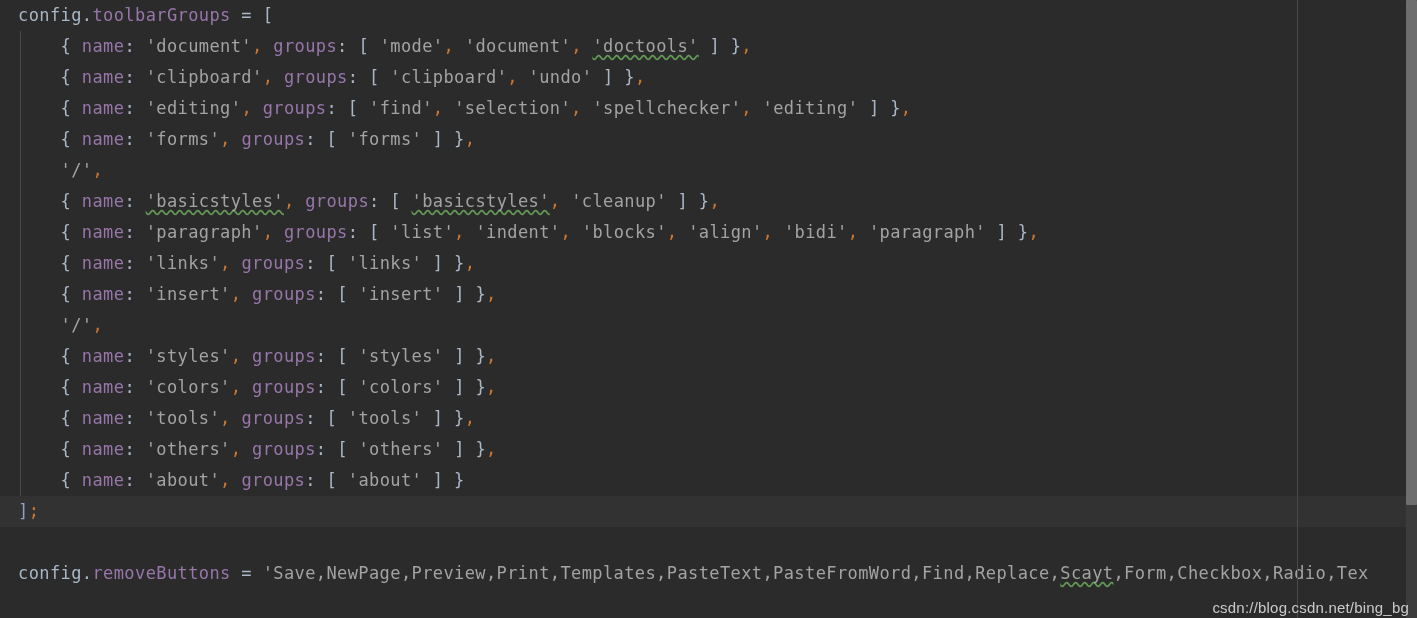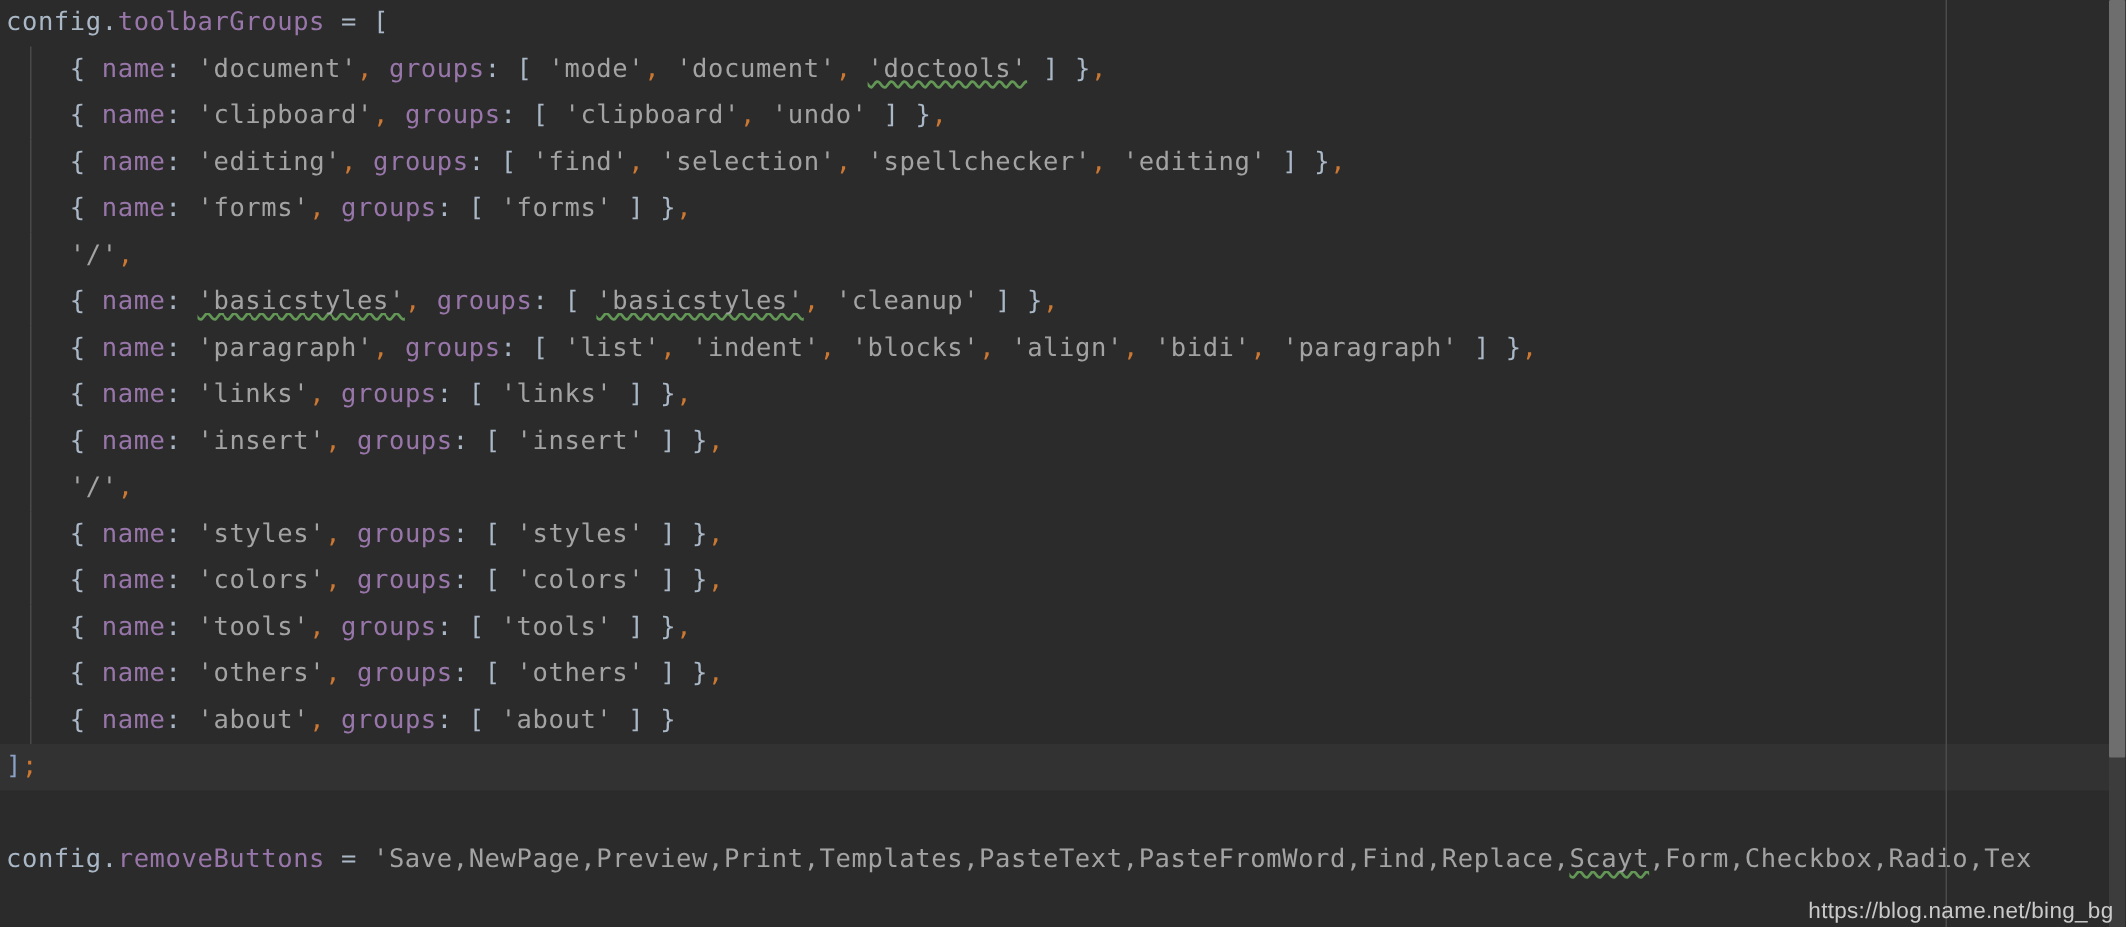--- a/index.html
+++ b/index.html
@@ -20,21 +20,21 @@
     width:1417px; height:618px;
     font-size:17px;
     line-height:31px;
     letter-spacing:0.4px;
     white-space:pre;
     overflow:hidden;
   }
   .line {
     position:relative;
     height:31px;
-    padding-left:4px;
+    padding-left:18px;
     white-space:pre;
   }
   .line .txt { display:inline-block; }
   
   .line.current { background:#323232; }
   
   .indent-guide {
     position:absolute;
     left:20px;
     width:1px;
@@ -94,15 +94,15 @@
 <div id="editor">
 
   <div class="code-area" id="code-area"><div class="line"><span class="txt t-plain">config</span><span class="txt t-punc">.</span><span class="txt t-prop">toolbarGroups</span><span class="txt t-op"> = </span><span class="txt t-bracket">[</span></div><div class="line"><div class="indent-guide" style="top: 0px; height: 31px;"></div><span class="txt t-plain">    </span><span class="txt t-bracket">{ </span><span class="txt t-prop">name</span><span class="txt t-punc">: </span><span class="txt t-str">'document'</span><span class="txt t-comma">,</span><span class="txt t-plain"> </span><span class="txt t-prop">groups</span><span class="txt t-punc">: </span><span class="txt t-bracket">[ </span><span class="txt t-str">'mode'</span><span class="txt t-comma">,</span><span class="txt t-plain"> </span><span class="txt t-str">'document'</span><span class="txt t-comma">,</span><span class="txt t-plain"> </span><span class="txt t-str spell">'doctools'</span><span class="txt t-bracket"> ] }</span><span class="txt t-comma">,</span></div><div class="line"><div class="indent-guide" style="top: 0px; height: 31px;"></div><span class="txt t-plain">    </span><span class="txt t-bracket">{ </span><span class="txt t-prop">name</span><span class="txt t-punc">: </span><span class="txt t-str">'clipboard'</span><span class="txt t-comma">,</span><span class="txt t-plain"> </span><span class="txt t-prop">groups</span><span class="txt t-punc">: </span><span class="txt t-bracket">[ </span><span class="txt t-str">'clipboard'</span><span class="txt t-comma">,</span><span class="txt t-plain"> </span><span class="txt t-str">'undo'</span><span class="txt t-bracket"> ] }</span><span class="txt t-comma">,</span></div><div class="line"><div class="indent-guide" style="top: 0px; height: 31px;"></div><span class="txt t-plain">    </span><span class="txt t-bracket">{ </span><span class="txt t-prop">name</span><span class="txt t-punc">: </span><span class="txt t-str">'editing'</span><span class="txt t-comma">,</span><span class="txt t-plain"> </span><span class="txt t-prop">groups</span><span class="txt t-punc">: </span><span class="txt t-bracket">[ </span><span class="txt t-str">'find'</span><span class="txt t-comma">,</span><span class="txt t-plain"> </span><span class="txt t-str">'selection'</span><span class="txt t-comma">,</span><span class="txt t-plain"> </span><span class="txt t-str">'spellchecker'</span><span class="txt t-comma">,</span><span class="txt t-plain"> </span><span class="txt t-str">'editing'</span><span class="txt t-bracket"> ] }</span><span class="txt t-comma">,</span></div><div class="line"><div class="indent-guide" style="top: 0px; height: 31px;"></div><span class="txt t-plain">    </span><span class="txt t-bracket">{ </span><span class="txt t-prop">name</span><span class="txt t-punc">: </span><span class="txt t-str">'forms'</span><span class="txt t-comma">,</span><span class="txt t-plain"> </span><span class="txt t-prop">groups</span><span class="txt t-punc">: </span><span class="txt t-bracket">[ </span><span class="txt t-str">'forms'</span><span class="txt t-bracket"> ] }</span><span class="txt t-comma">,</span></div><div class="line"><div class="indent-guide" style="top: 0px; height: 31px;"></div><span class="txt t-plain">    </span><span class="txt t-str">'/'</span><span class="txt t-comma">,</span></div><div class="line"><div class="indent-guide" style="top: 0px; height: 31px;"></div><span class="txt t-plain">    </span><span class="txt t-bracket">{ </span><span class="txt t-prop">name</span><span class="txt t-punc">: </span><span class="txt t-str spell">'basicstyles'</span><span class="txt t-comma">,</span><span class="txt t-plain"> </span><span class="txt t-prop">groups</span><span class="txt t-punc">: </span><span class="txt t-bracket">[ </span><span class="txt t-str spell">'basicstyles'</span><span class="txt t-comma">,</span><span class="txt t-plain"> </span><span class="txt t-str">'cleanup'</span><span class="txt t-bracket"> ] }</span><span class="txt t-comma">,</span></div><div class="line"><div class="indent-guide" style="top: 0px; height: 31px;"></div><span class="txt t-plain">    </span><span class="txt t-bracket">{ </span><span class="txt t-prop">name</span><span class="txt t-punc">: </span><span class="txt t-str">'paragraph'</span><span class="txt t-comma">,</span><span class="txt t-plain"> </span><span class="txt t-prop">groups</span><span class="txt t-punc">: </span><span class="txt t-bracket">[ </span><span class="txt t-str">'list'</span><span class="txt t-comma">,</span><span class="txt t-plain"> </span><span class="txt t-str">'indent'</span><span class="txt t-comma">,</span><span class="txt t-plain"> </span><span class="txt t-str">'blocks'</span><span class="txt t-comma">,</span><span class="txt t-plain"> </span><span class="txt t-str">'align'</span><span class="txt t-comma">,</span><span class="txt t-plain"> </span><span class="txt t-str">'bidi'</span><span class="txt t-comma">,</span><span class="txt t-plain"> </span><span class="txt t-str">'paragraph'</span><span class="txt t-bracket"> ] }</span><span class="txt t-comma">,</span></div><div class="line"><div class="indent-guide" style="top: 0px; height: 31px;"></div><span class="txt t-plain">    </span><span class="txt t-bracket">{ </span><span class="txt t-prop">name</span><span class="txt t-punc">: </span><span class="txt t-str">'links'</span><span class="txt t-comma">,</span><span class="txt t-plain"> </span><span class="txt t-prop">groups</span><span class="txt t-punc">: </span><span class="txt t-bracket">[ </span><span class="txt t-str">'links'</span><span class="txt t-bracket"> ] }</span><span class="txt t-comma">,</span></div><div class="line"><div class="indent-guide" style="top: 0px; height: 31px;"></div><span class="txt t-plain">    </span><span class="txt t-bracket">{ </span><span class="txt t-prop">name</span><span class="txt t-punc">: </span><span class="txt t-str">'insert'</span><span class="txt t-comma">,</span><span class="txt t-plain"> </span><span class="txt t-prop">groups</span><span class="txt t-punc">: </span><span class="txt t-bracket">[ </span><span class="txt t-str">'insert'</span><span class="txt t-bracket"> ] }</span><span class="txt t-comma">,</span></div><div class="line"><div class="indent-guide" style="top: 0px; height: 31px;"></div><span class="txt t-plain">    </span><span class="txt t-str">'/'</span><span class="txt t-comma">,</span></div><div class="line"><div class="indent-guide" style="top: 0px; height: 31px;"></div><span class="txt t-plain">    </span><span class="txt t-bracket">{ </span><span class="txt t-prop">name</span><span class="txt t-punc">: </span><span class="txt t-str">'styles'</span><span class="txt t-comma">,</span><span class="txt t-plain"> </span><span class="txt t-prop">groups</span><span class="txt t-punc">: </span><span class="txt t-bracket">[ </span><span class="txt t-str">'styles'</span><span class="txt t-bracket"> ] }</span><span class="txt t-comma">,</span></div><div class="line"><div class="indent-guide" style="top: 0px; height: 31px;"></div><span class="txt t-plain">    </span><span class="txt t-bracket">{ </span><span class="txt t-prop">name</span><span class="txt t-punc">: </span><span class="txt t-str">'colors'</span><span class="txt t-comma">,</span><span class="txt t-plain"> </span><span class="txt t-prop">groups</span><span class="txt t-punc">: </span><span class="txt t-bracket">[ </span><span class="txt t-str">'colors'</span><span class="txt t-bracket"> ] }</span><span class="txt t-comma">,</span></div><div class="line"><div class="indent-guide" style="top: 0px; height: 31px;"></div><span class="txt t-plain">    </span><span class="txt t-bracket">{ </span><span class="txt t-prop">name</span><span class="txt t-punc">: </span><span class="txt t-str">'tools'</span><span class="txt t-comma">,</span><span class="txt t-plain"> </span><span class="txt t-prop">groups</span><span class="txt t-punc">: </span><span class="txt t-bracket">[ </span><span class="txt t-str">'tools'</span><span class="txt t-bracket"> ] }</span><span class="txt t-comma">,</span></div><div class="line"><div class="indent-guide" style="top: 0px; height: 31px;"></div><span class="txt t-plain">    </span><span class="txt t-bracket">{ </span><span class="txt t-prop">name</span><span class="txt t-punc">: </span><span class="txt t-str">'others'</span><span class="txt t-comma">,</span><span class="txt t-plain"> </span><span class="txt t-prop">groups</span><span class="txt t-punc">: </span><span class="txt t-bracket">[ </span><span class="txt t-str">'others'</span><span class="txt t-bracket"> ] }</span><span class="txt t-comma">,</span></div><div class="line"><div class="indent-guide" style="top: 0px; height: 31px;"></div><span class="txt t-plain">    </span><span class="txt t-bracket">{ </span><span class="txt t-prop">name</span><span class="txt t-punc">: </span><span class="txt t-str">'about'</span><span class="txt t-comma">,</span><span class="txt t-plain"> </span><span class="txt t-prop">groups</span><span class="txt t-punc">: </span><span class="txt t-bracket">[ </span><span class="txt t-str">'about'</span><span class="txt t-bracket"> ] }</span></div><div class="line current"><span class="txt t-match">]</span><span class="txt t-semi">;</span></div><div class="line">&nbsp;</div><div class="line"><span class="txt t-plain">config</span><span class="txt t-punc">.</span><span class="txt t-prop">removeButtons</span><span class="txt t-op"> = </span><span class="txt t-str">'Save,NewPage,Preview,Print,Templates,PasteText,PasteFromWord,Find,Replace,</span><span class="txt t-str spell">Scayt</span><span class="txt t-str">,Form,Checkbox,Radio,Tex</span></div></div>
 
   <div class="margin-ruler"></div>
 
   <div class="scrollbar-track">
     <div class="scrollbar-thumb"></div>
   </div>
 
-  <div class="watermark">https://blog.name.net/bing_bg</div>
+  <div class="watermark">csdn://blog.csdn.net/bing_bg</div>
 
 </div>
 
 </body></html>

